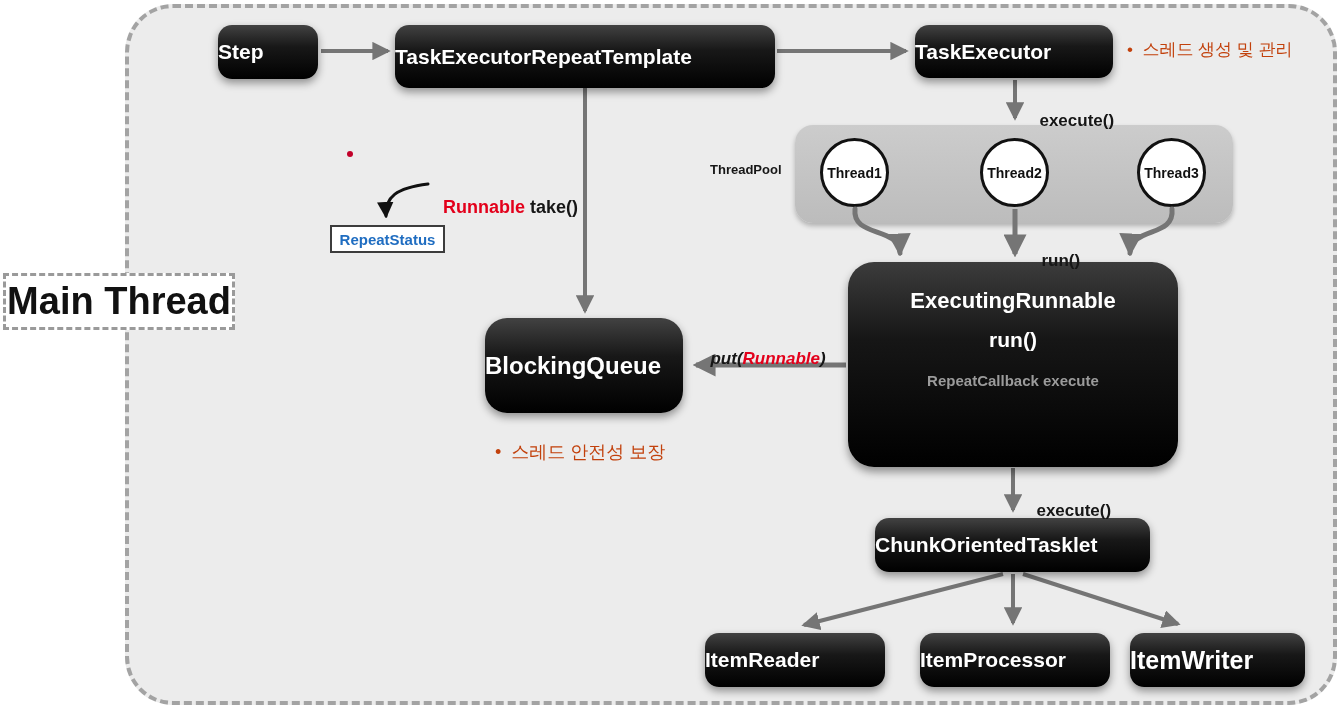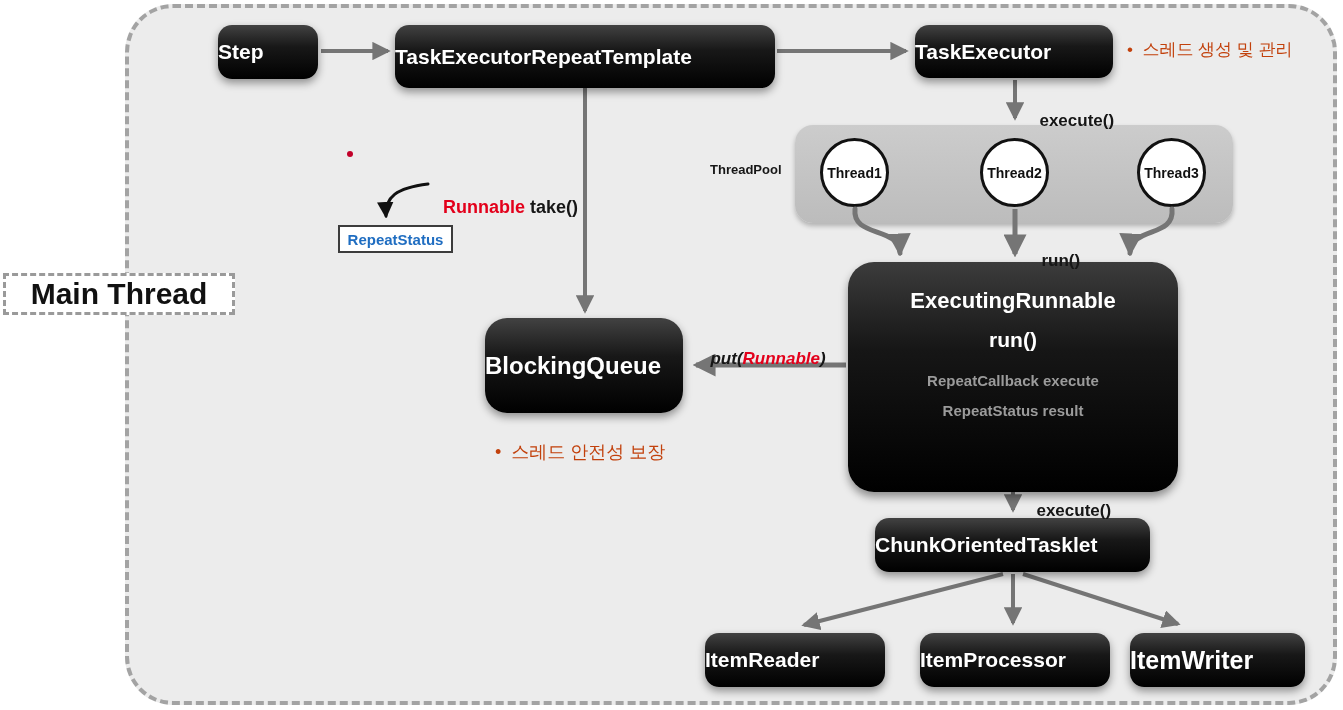--- a/index.html
+++ b/index.html
@@ -49,42 +49,42 @@
     position:absolute; left:0; top:0; width:1343px; height:710px;
     z-index:3; pointer-events:none;
   }
   .label {
     position:absolute; font-weight:bold; color:#161616;
     white-space:pre; z-index:5;
   }
   .red { color:#e3001b; }
   .note { font-size:17px; font-weight:400; color:#c2410c; }
   .er-box {
-    position:absolute; left:848px; top:262px; width:330px; height:230px;
+    position:absolute; left:848px; top:262px; width:330px; height:205px;
     background:linear-gradient(180deg,#3c3c3c 0%,#161616 38%,#000 100%);
     border-radius:26px;
     box-shadow:0 5px 9px rgba(0,0,0,.4);
     z-index:4;
     display:flex; flex-direction:column; align-items:center;
     color:#fff; text-align:center;
   }
   .er-title { margin-top:24px; font-size:22px; font-weight:bold; line-height:30px; }
   .er-method { margin-top:10px; font-size:21px; font-weight:bold; line-height:28px; }
   .er-fields { margin-top:12px; }
   .er-field { font-size:15px; font-weight:bold; color:#9b9b9b; line-height:30px; }
   .main-thread {
-    position:absolute; left:3px; top:273px; width:232px; height:42px;
+    position:absolute; left:3px; top:273px; width:232px; height:57px;
     background:#ffffff;
     border:3px dashed #9a9a9a;
     display:flex; align-items:center; justify-content:center;
-    font-size:30px; font-weight:bold; color:#111;
+    font-size:38px; font-weight:bold; color:#111;
     z-index:6;
   }
   .repeat-status {
-    position:absolute; left:338px; top:225px; width:115px; height:28px;
+    position:absolute; left:330px; top:225px; width:115px; height:28px;
     background:#ffffff;
     border:2px solid #3c3c3c;
     display:flex; align-items:center; justify-content:center;
     font-size:15px; font-weight:bold; color:#1f6dc1;
     z-index:5;
   }
   .red-dot {
     position:absolute; left:347px; top:151px; width:6px; height:6px;
     border-radius:50%; background:#c2002a; z-index:5;
   }
@@ -148,21 +148,20 @@
 </div>
 <div class="node" style="left:915px; top:25px; width:198px; height:53px; font-size:21px;">
   <span>TaskExecutor</span>
 </div>
 
 <div class="er-box">
   <div class="er-title">ExecutingRunnable</div>
   <div class="er-method">run()</div>
   <div class="er-fields">
     <div class="er-field">RepeatCallback execute</div>
-    <div class="er-field">RepeatStatus result</div>
   </div>
 </div>
 
 <div class="node" style="left:485px; top:318px; width:198px; height:95px; font-size:24px; border-radius:22px;">
   <span>BlockingQueue</span>
 </div>
 
 <div class="node" style="left:875px; top:518px; width:275px; height:54px; font-size:21px;">
   <span>ChunkOrientedTasklet</span>
 </div>

